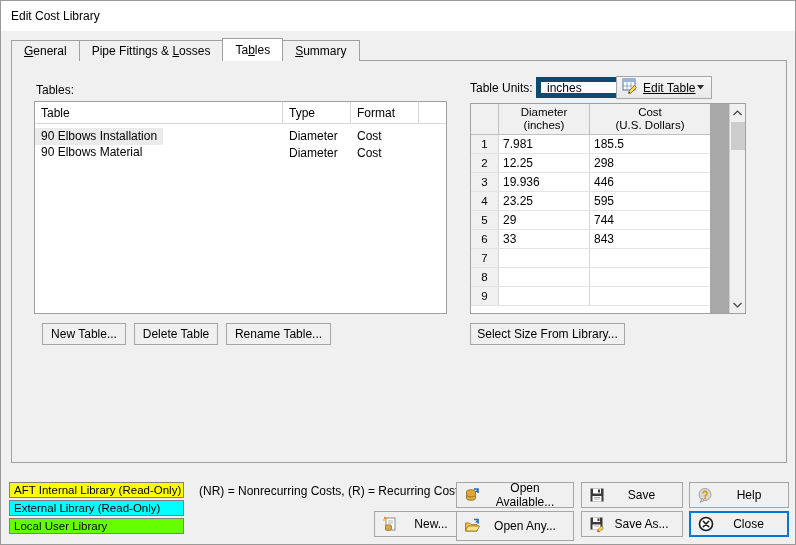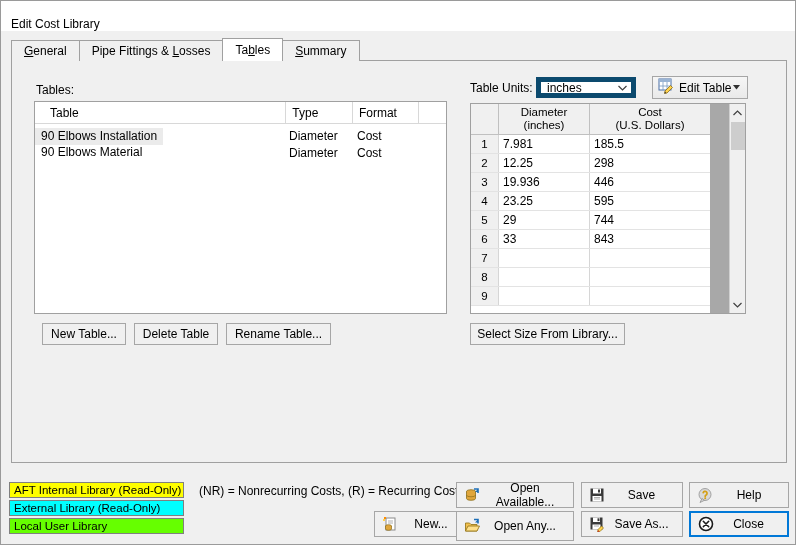--- a/index.html
+++ b/index.html
@@ -21,21 +21,21 @@
     border: 1px solid #9a9a9a;
     box-sizing: border-box;
   }
 
   
   .titlebar {
     position: absolute; left: 0; top: 0;
     width: 794px; height: 30px;
     background: #ffffff;
     box-sizing: border-box;
-    display: flex; align-items: flex-end;
+    display: flex; align-items: center;
   }
   .titlebar-text {
     padding-left: 10px;
     font-size: 12px;
     color: #000000;
   }
 
   
   .tabstrip {
     position: absolute; left: 10px; top: 38px;
@@ -93,21 +93,21 @@
     border-bottom: 1px solid #d8d8d8;
     box-sizing: border-box;
   }
   .lb-header .cell {
     font-size: 12px;
     padding: 4px 0 0 6px;
     box-sizing: border-box;
     border-right: 1px solid #d8d8d8;
     height: 22px;
   }
-  .lb-c1 { width: 248px; margin-left: 9px; }
+  .lb-c1 { width: 248px; }
   .lb-c2 { width: 68px; }
   .lb-c3 { width: 68px; }
   .lb-c4 { width: 27px; border-right: none !important; }
   .lb-row {
     display: flex;
     height: 17px;
     font-size: 12px;
   }
   .lb-row .cell {
     padding: 1px 0 0 6px;
@@ -157,24 +157,25 @@
     display: flex; align-items: center;
     font-size: 12px;
   }
   .combo .val { padding-left: 6px; flex: 1; }
   .combo .chev {
     width: 18px; display: flex;
     align-items: center; justify-content: center;
     color: #303030; font-size: 10px;
   }
   .btn-edittable {
-    position: absolute; left: 640px; top: 15px;
+    position: absolute; left: 604px; top: 15px;
     width: 96px; height: 23px;
     justify-content: center;
     background: linear-gradient(#f6f6f6, #e9e9e9);
+    text-decoration: underline;
   }
   .btn-edittable .ic { margin: 0 5px 0 5px; }
   .btn-edittable .lbl { flex: 1; text-align: left; }
   .btn-edittable .drop { margin-right: 7px; font-size: 8px; }
 
   
   .grid {
     position: absolute; left: 458px; top: 42px;
     width: 276px; height: 211px;
     background: #ffffff;

